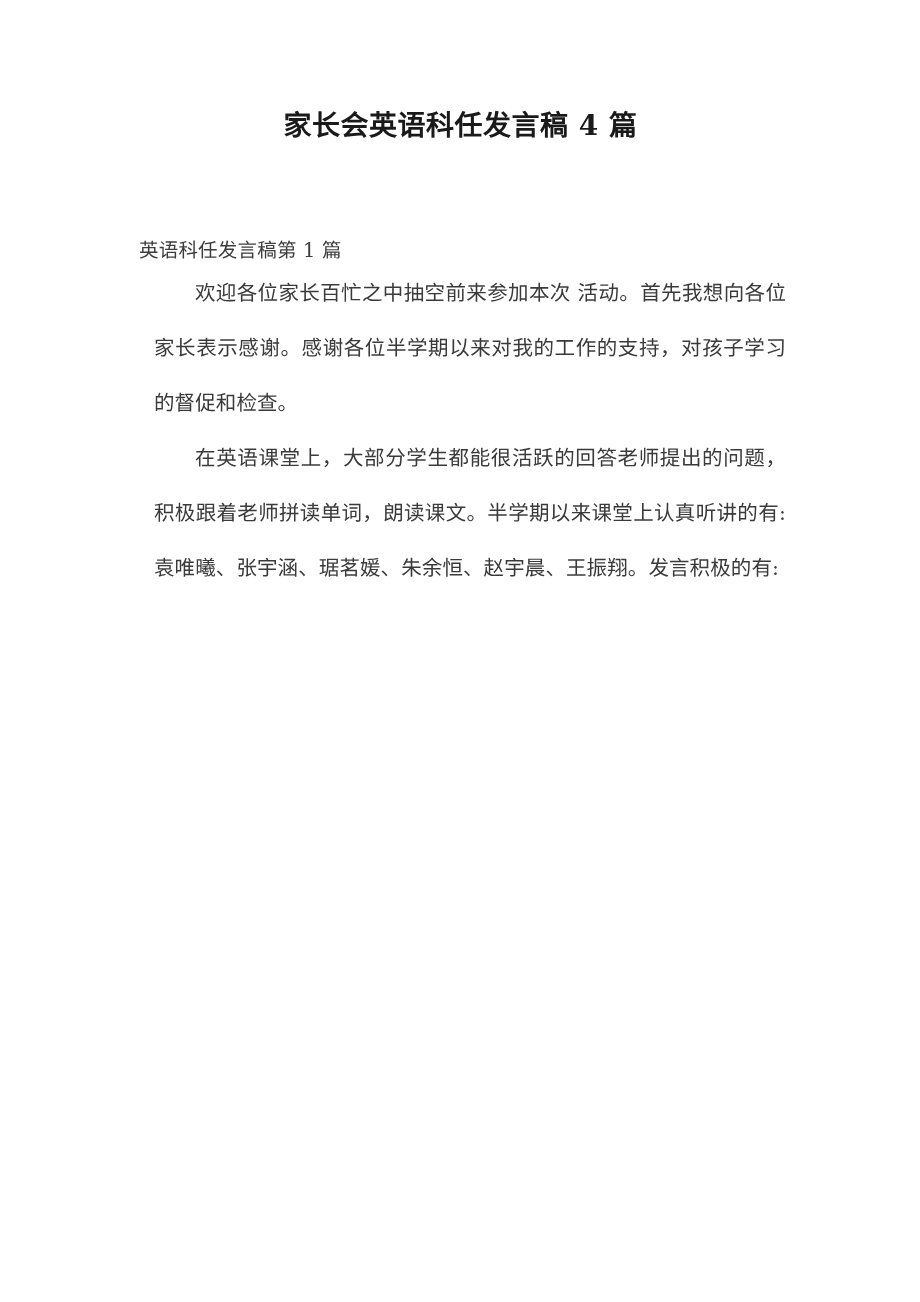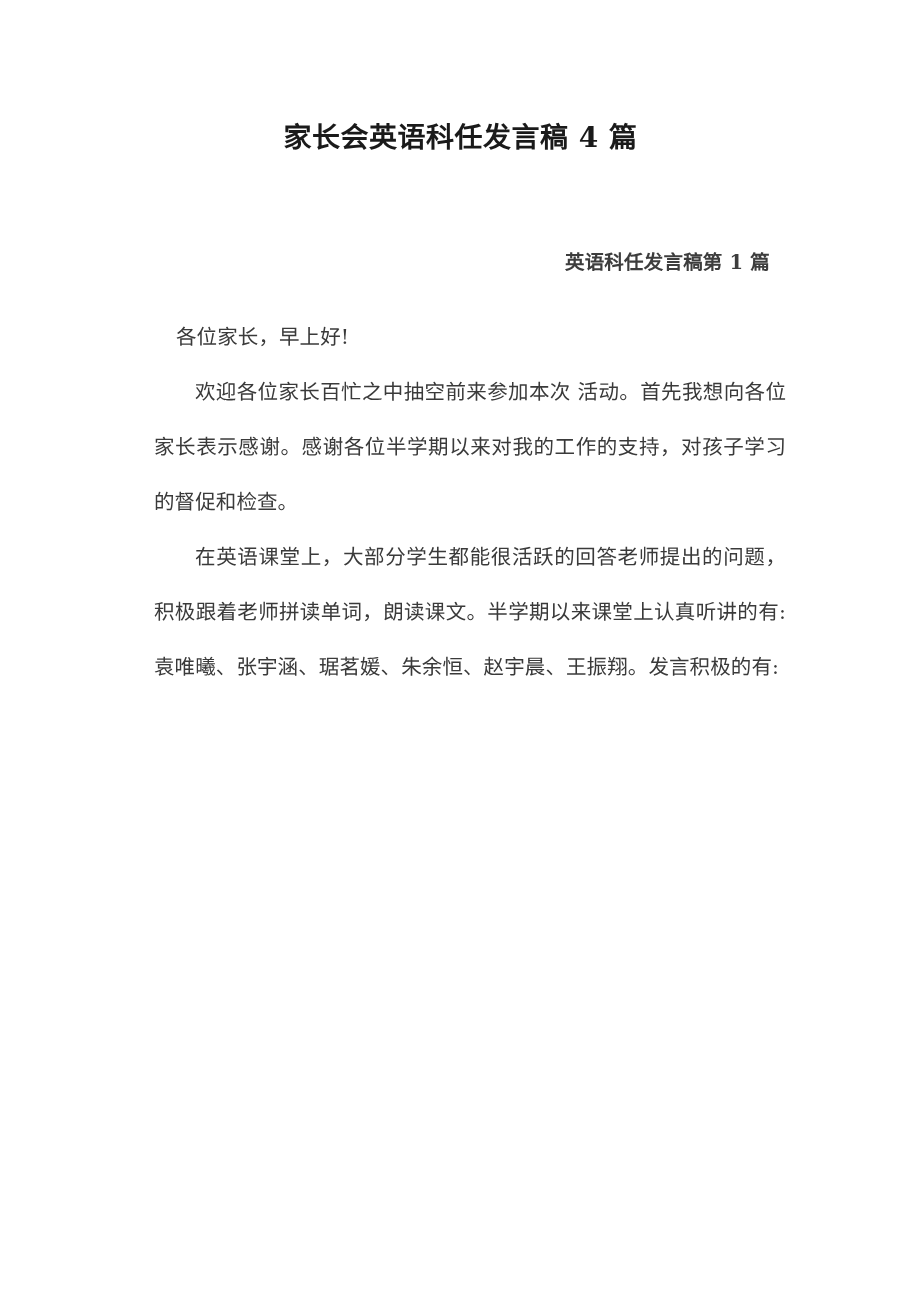--- a/index.html
+++ b/index.html
@@ -21,41 +21,41 @@
 
   
   .content {
     position: absolute;
     left: 135px;
     top: 0;
     width: 651px;
   }
 
   .doc-title {
-    margin: 12px;
+    margin: 0;
     padding: 0;
     font-size: 28px;
     font-weight: 700;
     color: #1a1a1a;
     text-align: center;
     letter-spacing: 0.5px;
     line-height: 1.25;
     padding-top: 108px;
     font-family: "DejaVu Serif", "Liberation Serif", serif;
   }
 
   .section-heading {
-    margin: 16px;
+    margin: 4px;
     padding: 0;
     font-size: 19.5px;
-    font-weight: 700;
+    font-weight: 400;
     color: #3d3d3d;
     line-height: 1.2;
     margin-top: 96px;
-    text-align: right;
+    text-align: left;
     letter-spacing: 0.2px;
   }
 
   .para {
     margin: 0;
     padding: 0;
     font-size: 20.5px;
     color: #3a3a3a;
     line-height: 55px;
     text-align: justify;
@@ -85,21 +85,20 @@
 </head>
 <body>
 
 <div class="page">
   <div class="content">
 
     <h1 class="doc-title">家长会英语科任发言稿 4 篇</h1>
 
     <div class="section-heading">英语科任发言稿第 1 篇</div>
 
-    <p class="para indent gap-first">各位家长，早上好!</p>
 
     <p class="para indent gap">欢迎各位家长百忙之中抽空前来参加本次 活动。首先我想向各位家长表示感谢。感谢各位半学期以来对我的工作的支持，对孩子学习的督促和检查。</p>
 
 
 
 
     <p class="para indent gap last">在英语课堂上，大部分学生都能很活跃的回答老师提出的问题，积极跟着老师拼读单词，朗读课文。半学期以来课堂上认真听讲的有: 袁唯曦、张宇涵、琚茗媛、朱余恒、赵宇晨、王振翔。发言积极的有:</p>
 
   </div>
 </div>

